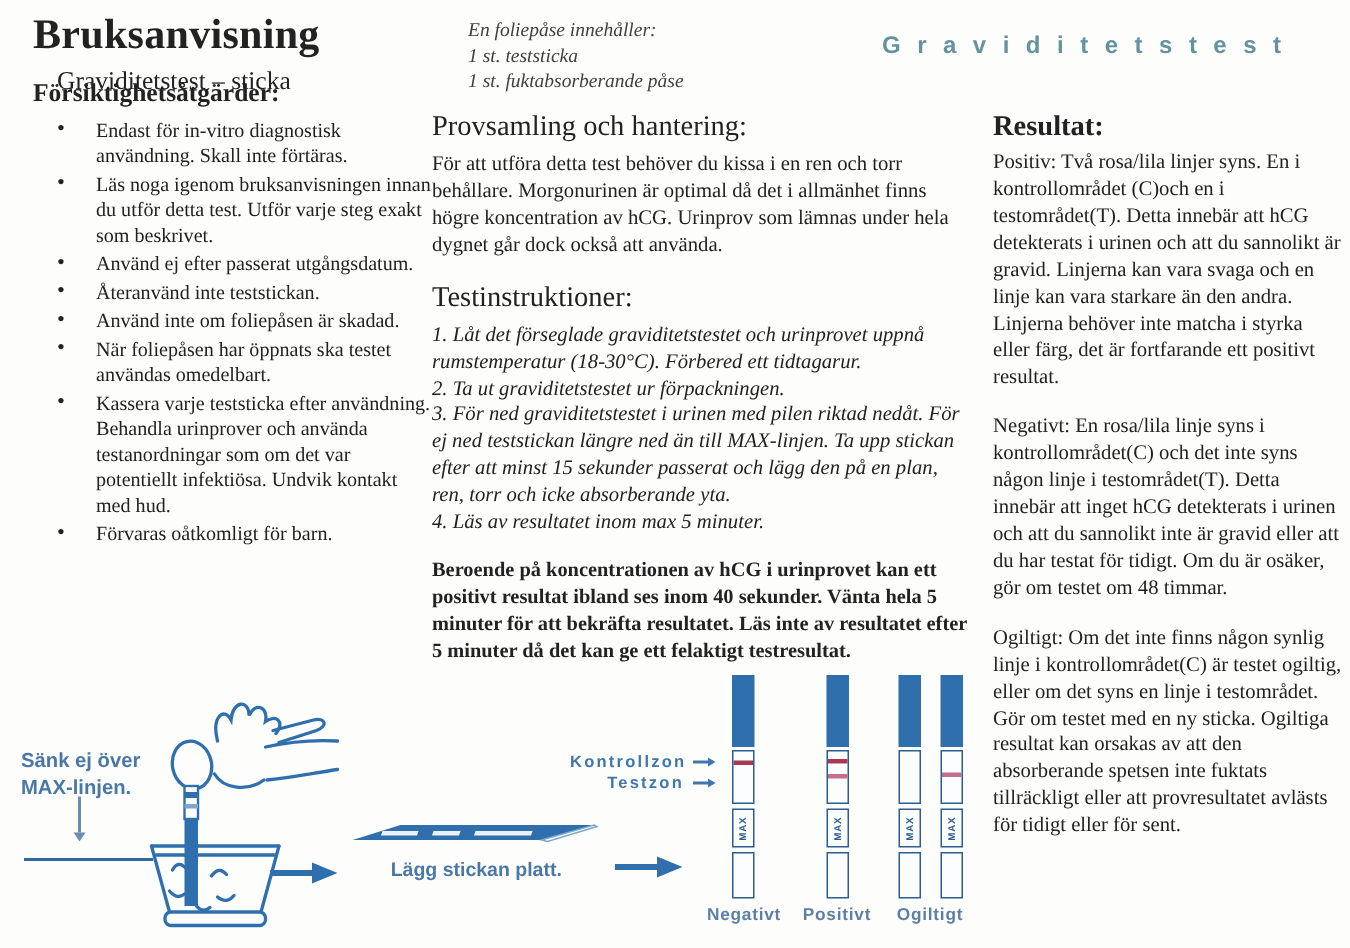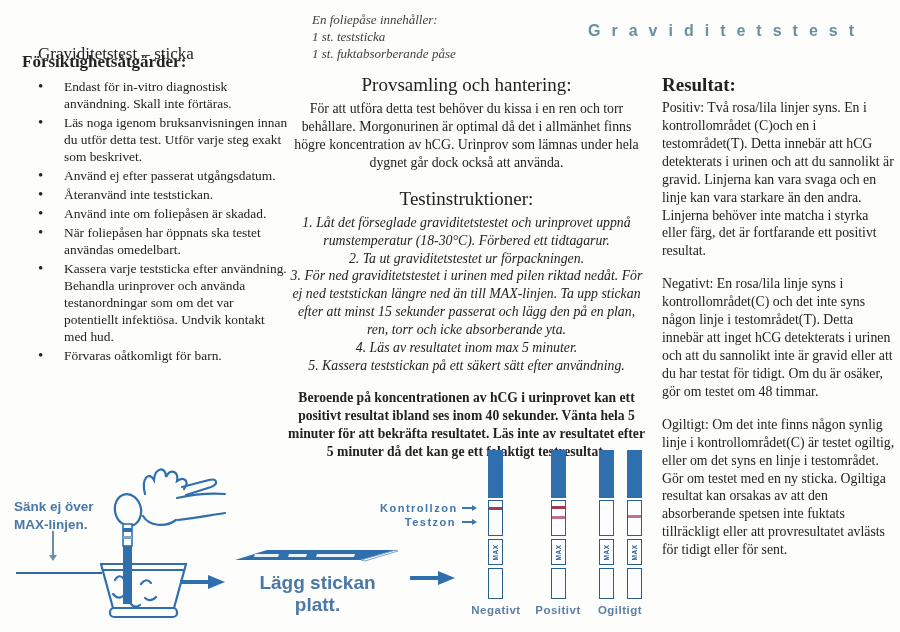--- a/index.html
+++ b/index.html
@@ -15,41 +15,41 @@
   .pouch-note { position:absolute; left:312px; top:12px; font-size:13px; font-style:italic; line-height:1.3; color:#404040; }
   .brand { position:absolute; left:588px; top:22px; font-family:"Liberation Sans","DejaVu Sans",sans-serif;
            font-size:16px; font-weight:600; letter-spacing:11px; color:#64929f; white-space:nowrap; }
   
   .col-left { position:absolute; left:22px; top:52px; width:266px; }
   .col-left h2 { font-size:17px; font-weight:bold; margin-bottom:6px; }
   .col-left ul { list-style:none; }
   .col-left li { position:relative; padding-left:42px; font-size:13.4px; line-height:17px; margin-bottom:2px; }
   .col-left li::before { content:"•"; position:absolute; left:16px; top:0; font-size:15px; }
   
-  .col-mid { position:absolute; left:288px; top:74px; width:357px;text-align:center; }
+  .col-mid { position:absolute; left:288px; top:74px; width:357px; }
   .col-mid h2 { font-size:19px; font-weight:normal; margin-bottom:4px; }
   .col-mid .body-text { font-size:13.8px; line-height:1.3; }
   .col-mid .sec2 { margin-top:16px; }
   .col-mid .steps p { font-size:13.8px; line-height:1.3;font-style:italic; }
   .col-mid .warning { margin-top:14px; font-size:13.6px; line-height:1.32; font-weight:bold; }
   
   .col-right { position:absolute; left:662px; top:74px; width:233px; }
   .col-right h2 { font-size:19px; font-weight:bold; margin-bottom:3px; }
   .col-right p { font-size:13.8px; line-height:1.3; margin-bottom:15px; }
   
   .diagram-label { font-family:"Liberation Sans","DejaVu Sans",sans-serif; color:#4a78a6; }
   .dip-label { position:absolute; left:14px; top:498px; width:96px; text-align:left;
                font-size:13.5px; font-weight:600; line-height:1.35; }
   .down-arrow { position:absolute; left:52px; top:531px; width:2px; height:24px; background:#6b8cab; }
   .down-arrow::after { content:""; position:absolute; left:-3px; top:24px; border:4px solid transparent; border-top:6px solid #6b8cab; }
   .max-level-line { position:absolute; left:16px; top:572px; width:86px; height:2px; background:#30699f; }
   .cup-illustration { position:absolute; left:85px; top:458px; }
   .flow-arrow { position:absolute; }
   .flat-stick { position:absolute; left:233px; top:545px; }
-  .flat-label { position:absolute; left:255px; top:572px; width:125px; text-align:center; font-size:19px; font-weight:600; }
+  .flat-label { position:absolute; left:255px; top:572px; width:125px; text-align:center; font-size:13px; font-weight:600; }
   .zone-label { position:absolute; width:76px; text-align:right; font-size:11px; font-weight:bold; letter-spacing:1.5px; color:#3f76ad; }
   .zone-kontroll { left:380px; top:502px; }
   .zone-test { left:380px; top:516px; }
   .mini-arrow { position:absolute; width:13px; height:2px; background:#3f76ad; }
   .mini-arrow::after { content:""; position:absolute; right:-5px; top:-2.5px; border:3.5px solid transparent; border-left:5px solid #3f76ad; }
   .mini-k { left:462px; top:507px; }
   .mini-t { left:462px; top:521px; }
   
   .stick { position:absolute; top:450px; width:15px; height:150px; }
   .stick .handle { width:100%; height:48px; background:#2f6fae; }
@@ -65,20 +65,21 @@
   .s1 { left:488px; } .s2 { left:551px; } .s3 { left:599px; } .s4 { left:627px; }
   .stick-caption { position:absolute; top:604px; text-align:center; font-size:11.5px; font-weight:600;
                    letter-spacing:.5px; color:#5b7fa6; }
   .cap-neg { left:466px; width:60px; } .cap-pos { left:528px; width:60px; } .cap-inv { left:588px; width:64px; }
 </style>
 </head>
 <body>
 
 <div class="page">
 
+  <div class="doc-title">Bruksanvisning</div>
   <div class="doc-subtitle">Graviditetstest – sticka</div>
   <div class="pouch-note">
     <div>En foliepåse innehåller:</div>
     <div>1 st. teststicka</div>
     <div>1 st. fuktabsorberande påse</div>
   </div>
   <div class="brand">Graviditetstest</div>
 
   <div class="col-left">
     <h2>Försiktighetsåtgärder:</h2>
@@ -96,21 +97,20 @@
 
   <div class="col-mid">
     <h2>Provsamling och hantering:</h2>
     <p class="body-text">För att utföra detta test behöver du kissa i en ren och torr behållare.  Morgonurinen är optimal då det i allmänhet finns högre koncentration av hCG. Urinprov som lämnas under hela dygnet går dock också att använda.</p>
     <h2 class="sec2">Testinstruktioner:</h2>
     <div class="steps">
       <p>1. Låt det förseglade graviditetstestet och urinprovet uppnå rumstemperatur (18-30°C). Förbered ett tidtagarur.</p>
       <p>2. Ta ut graviditetstestet ur förpackningen.</p>
       <p>3. För ned graviditetstestet i urinen med pilen riktad nedåt. För ej ned teststickan längre ned än till MAX-linjen. Ta upp stickan efter att minst 15 sekunder passerat och lägg den på en plan, ren, torr och icke absorberande yta.</p>
       <p>4. Läs av resultatet inom max 5 minuter.</p>
-      <p>5. Kassera teststickan på ett säkert sätt efter användning.</p>
     </div>
     <p class="warning">Beroende på koncentrationen av hCG i urinprovet kan ett positivt resultat ibland ses inom 40 sekunder. Vänta hela 5 minuter för att bekräfta resultatet. Läs inte av resultatet efter 5 minuter då det kan ge ett felaktigt testresultat.</p>
   </div>
 
   <div class="col-right">
     <h2>Resultat:</h2>
     <p>Positiv: Två rosa/lila linjer syns. En i kontrollområdet (C)och en i testområdet(T).  Detta innebär att hCG detekterats i urinen och att du sannolikt är gravid. Linjerna kan vara svaga och en linje kan vara starkare än den andra. Linjerna behöver inte matcha i styrka eller färg, det är fortfarande ett positivt resultat.</p>
     <p>Negativt: En rosa/lila linje syns i kontrollområdet(C) och det inte syns någon linje i testområdet(T). Detta innebär att inget hCG detekterats i urinen och att du sannolikt inte är gravid eller att du har testat för tidigt. Om du är osäker, gör om testet om 48 timmar.</p>
     <p>Ogiltigt: Om det inte finns någon synlig linje i kontrollområdet(C) är testet ogiltig, eller om det syns en linje i testområdet. Gör om testet med en ny sticka. Ogiltiga resultat kan orsakas av att den absorberande spetsen inte fuktats tillräckligt eller att provresultatet avlästs för tidigt eller för sent.</p>
   </div>

